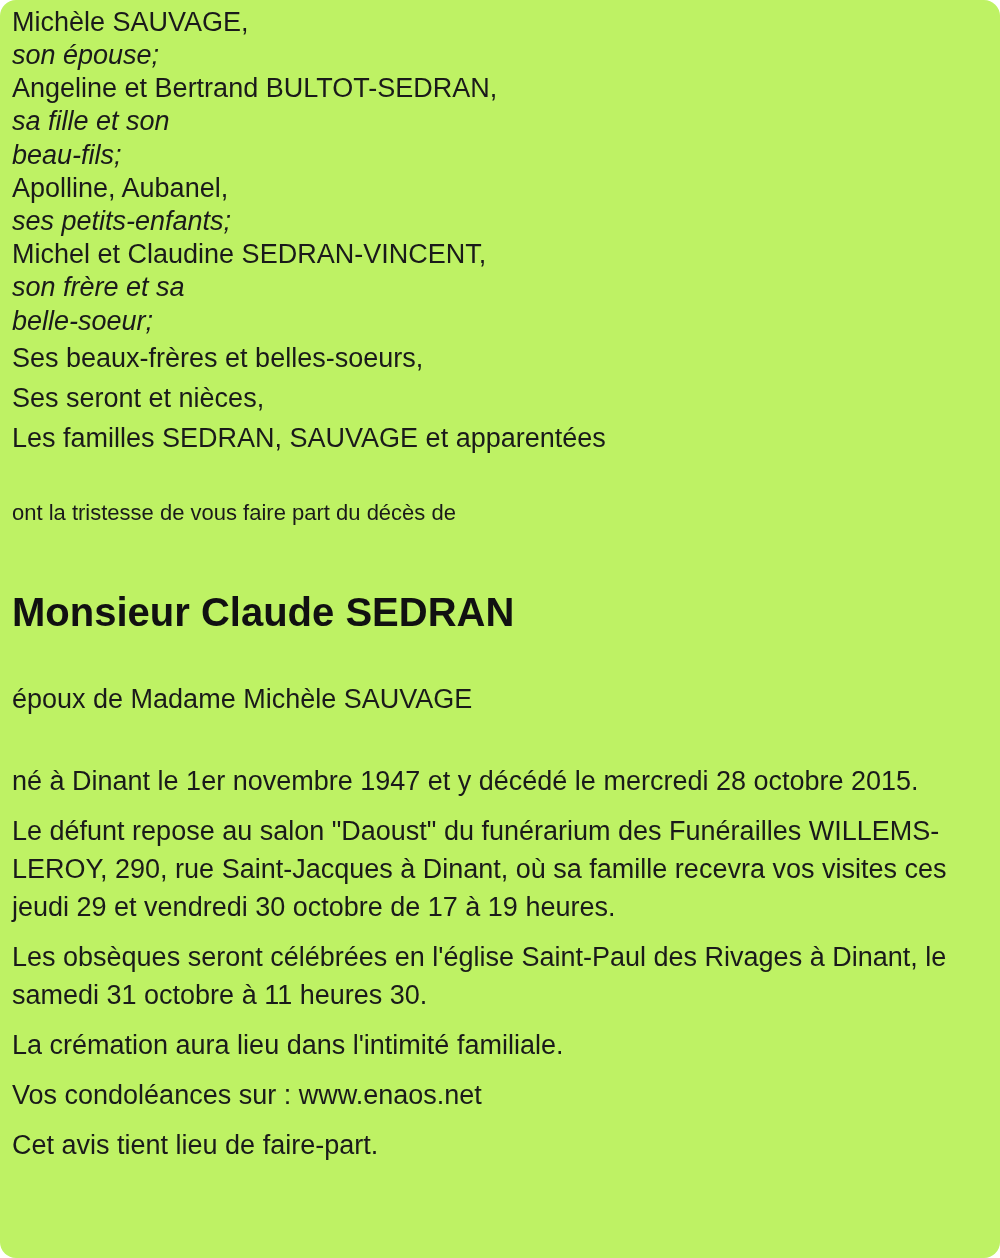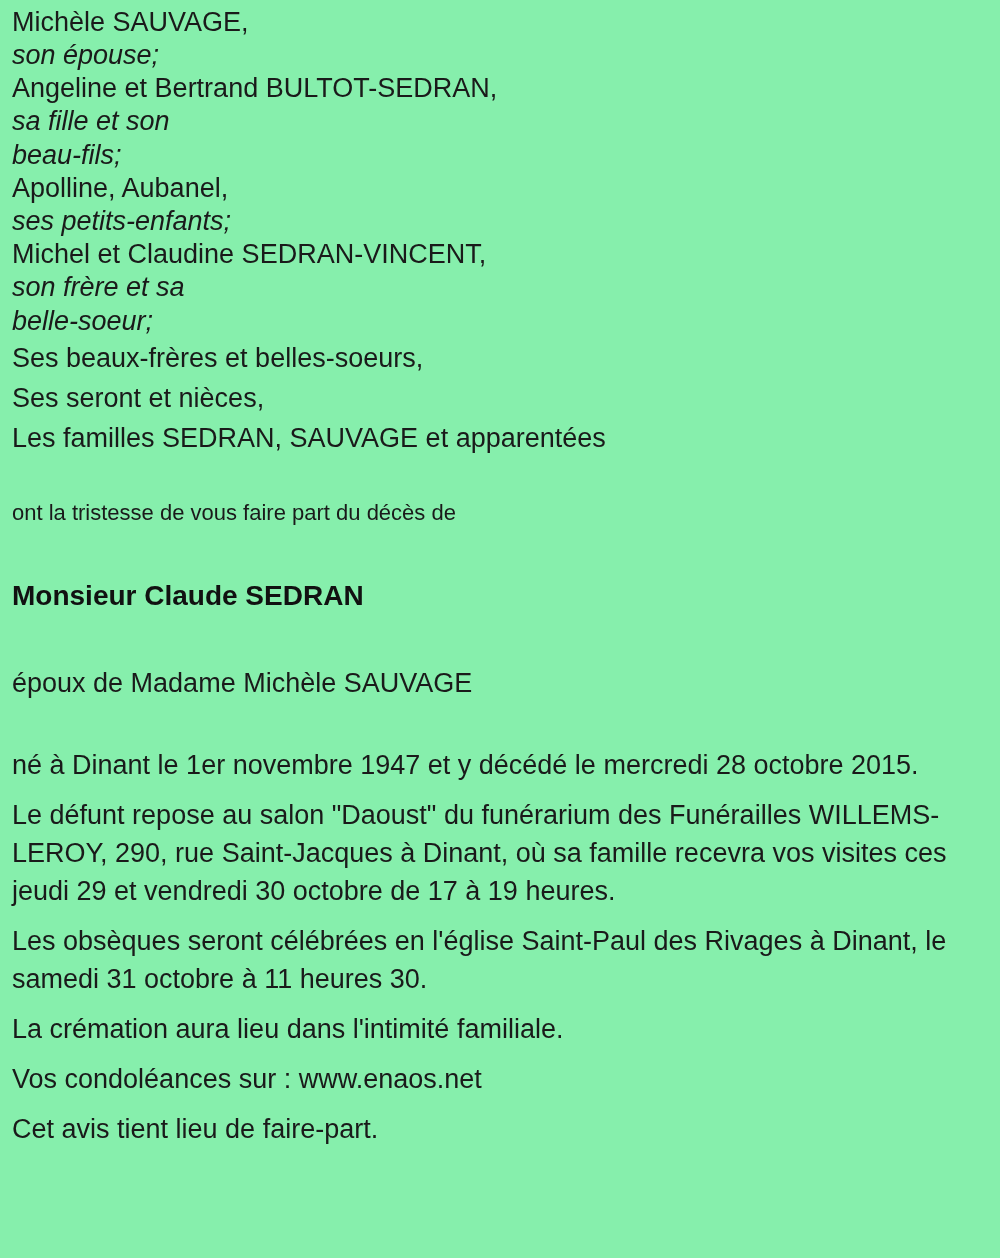--- a/index.html
+++ b/index.html
@@ -13,21 +13,22 @@
     overflow: hidden;
     font-family: "Liberation Sans", "DejaVu Sans", sans-serif;
     color: #1a1a1a;
     -webkit-font-smoothing: antialiased;
   }
   .page {
     box-sizing: border-box;
     width: 1000px;
     min-height: 1258px;
     padding: 6px 10px 0 12px;
-    background: #86efac;
+    background: #bef264;
+    border-radius: 16px;
   }
   
   .family-entry .name {
     font-size: 27px;
     line-height: 32px;
     text-align: left;
   }
   .family-entry .relation {
     font-size: 27px;
     line-height: 34px;
@@ -38,22 +39,22 @@
     font-size: 27px;
     line-height: 40px;
   }
   
   .lead {
     margin: 36px 0 0 0;
     font-size: 22px;
     line-height: 38px;
   }
   h1.deceased {
-    margin: 40px 0 0 0;
-    font-size: 28px;
+    margin: 56px 0 0 0;
+    font-size: 40px;
     line-height: 48px;
     font-weight: 700;
     color: #111111;
     letter-spacing: 0;
   }
   .spouse {
     margin: 44px 0 0 0;
     font-size: 27px;
     line-height: 38px;
   }

